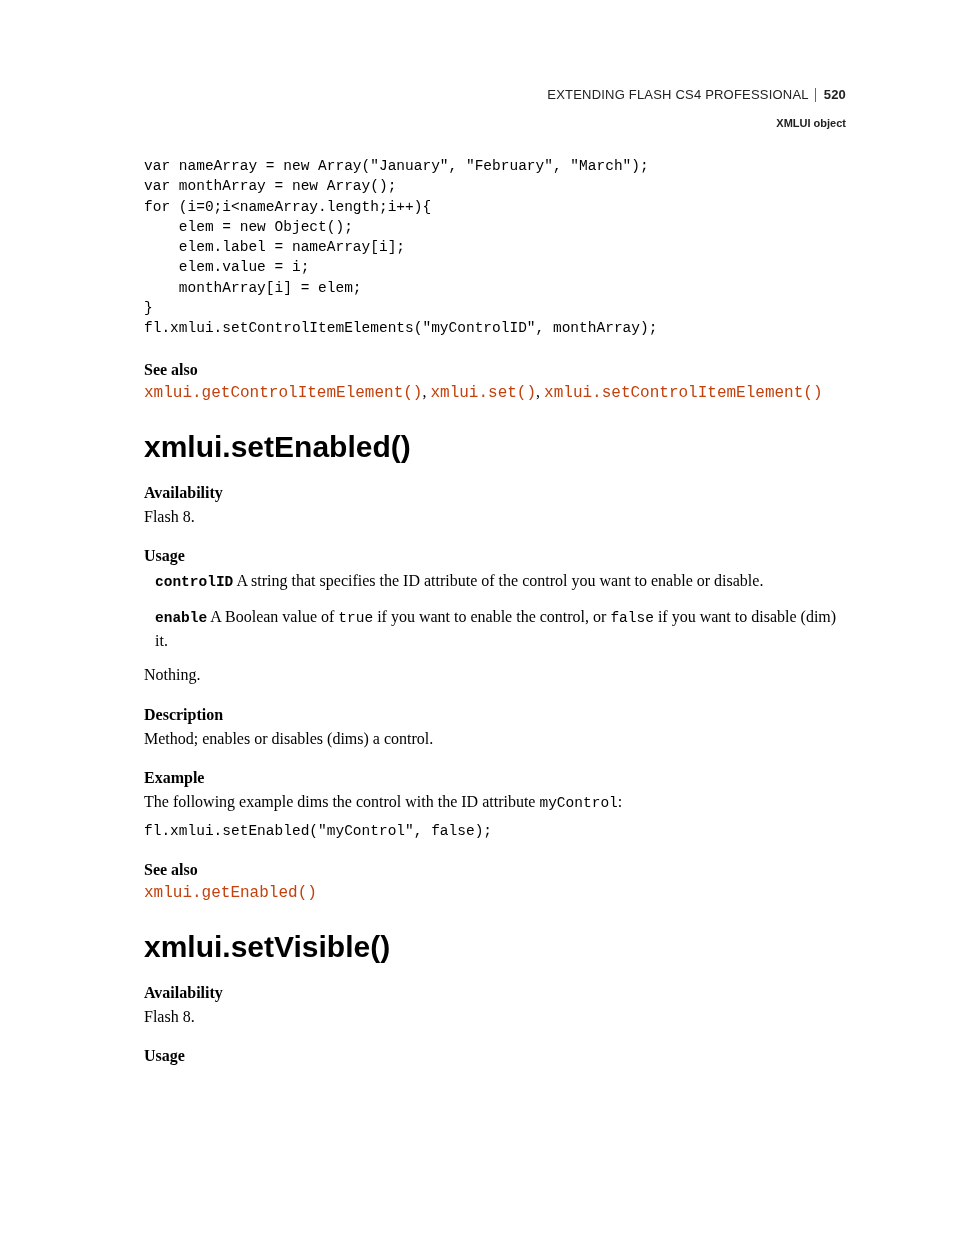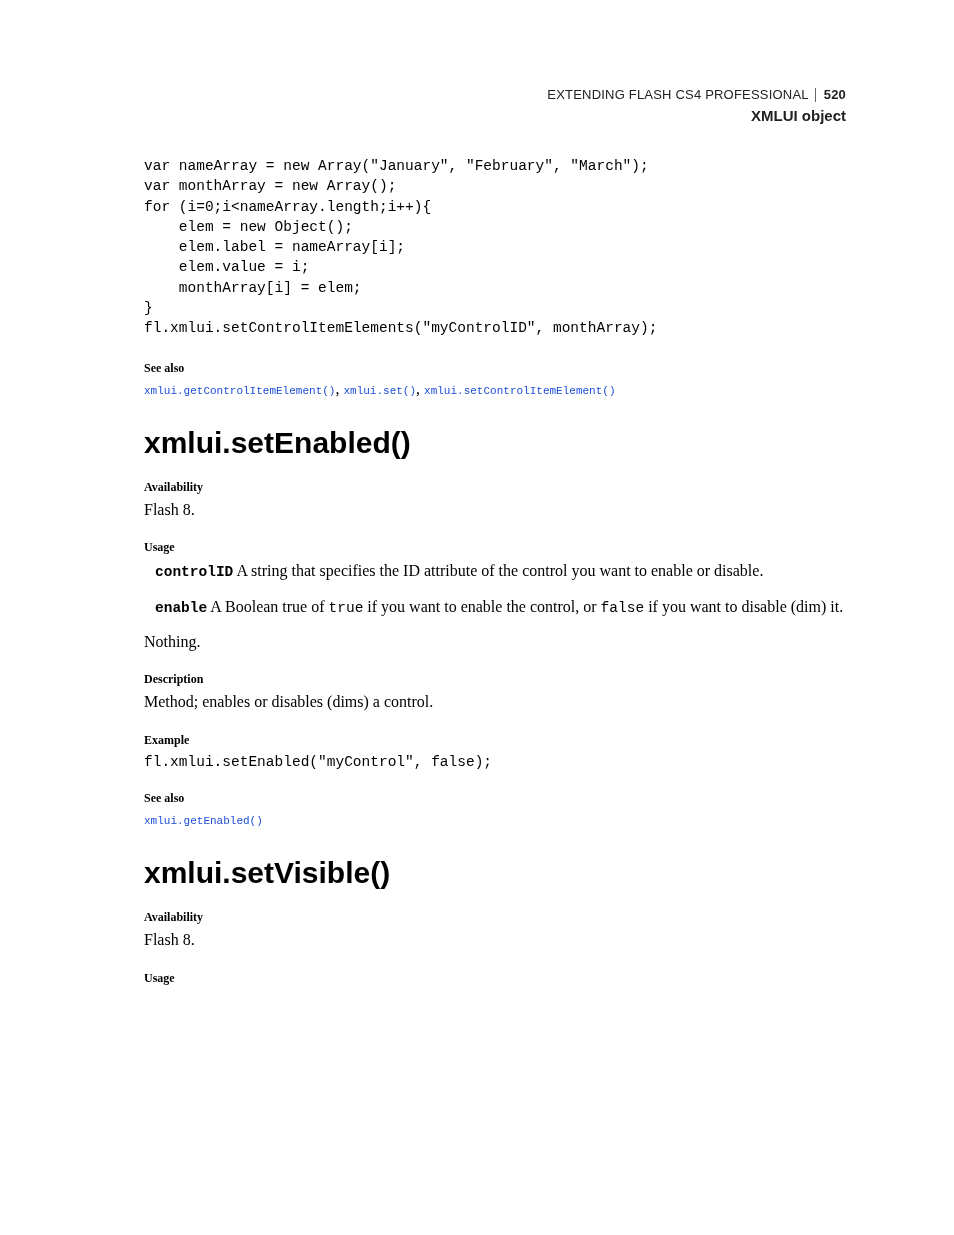--- a/index.html
+++ b/index.html
@@ -32,52 +32,52 @@
   .running-head .pagenum {
     font-weight: 700;
     margin-left: 6px;
     padding-left: 8px;
     border-left: 1px solid #666;
     display: inline-block;
     line-height: 1.1;
   }
   .running-head .line2 {
     font-weight: 700;
-    font-size: 15px;
-    margin-top: 2px;
+    font-size: 11px;
+    margin-top: 12px;
   }
   .content {
     padding-top: 70px;
   }
   pre.code {
     font-family: "Courier New", Courier, monospace;
     font-size: 14.5px;
     line-height: 1.4;
     white-space: pre;
     margin: 0;
     color: #000;
   }
   .label {
     font-family: "Minion Pro", "Times New Roman", Georgia, serif;
     font-weight: 700;
-    font-size: 12px;
+    font-size: 16px;
     margin-top: 22px;
     margin-bottom: 4px;
   }
   .label.tight-top { margin-top: 19px; }
   .body-text {
     font-family: "Minion Pro", "Times New Roman", Georgia, serif;
     font-size: 16px;
     line-height: 1.4;
     margin: 0 0 6px 0;
   }
   a.ref {
     font-family: "Courier New", Courier, monospace;
-    font-size: 11px;
-    color: #1d4ed8;
+    font-size: 16px;
+    color: #c2410c;
     text-decoration: none;
   }
   .mono {
     font-family: "Courier New", Courier, monospace;
     font-size: 14.5px;
   }
   h2.api {
     font-family: "Myriad Pro", "Helvetica Neue", Arial, sans-serif;
     font-weight: 700;
     font-size: 30px;
@@ -134,29 +134,32 @@
 
     <div class="label" style="margin-top:18px">Availability</div>
     <p class="body-text">Flash 8.</p>
 
     <div class="label tight-top">Usage</div>
 
     <p class="para">
       <span class="param-name">controlID</span><span>  A string that specifies the ID attribute of the control you want to enable or disable.</span>
     </p>
     <p class="para">
-      <span class="param-name">enable</span><span>  A Boolean true of </span><span class="mono">true</span><span> if you want to enable the control, or </span><span class="mono">false</span><span> if you want to disable (dim) it.</span>
+      <span class="param-name">enable</span><span>  A Boolean value of </span><span class="mono">true</span><span> if you want to enable the control, or </span><span class="mono">false</span><span> if you want to disable (dim) it.</span>
     </p>
 
     <p class="body-text">Nothing.</p>
 
     <div class="label tight-top">Description</div>
     <p class="body-text">Method; enables or disables (dims) a control.</p>
 
     <div class="label tight-top">Example</div>
+    <p class="body-text" style="margin-bottom:8px">
+      <span>The following example dims the control with the ID attribute </span><span class="mono">myControl</span><span>:</span>
+    </p>
     <pre class="code">fl.xmlui.setEnabled("myControl", false);</pre>
 
     <div class="label tight-top">See also</div>
     <div>
       <a class="ref" href="#">xmlui.getEnabled()</a>
     </div>
 
     <h2 class="api">xmlui.setVisible()</h2>
 
     <div class="label" style="margin-top:18px">Availability</div>

